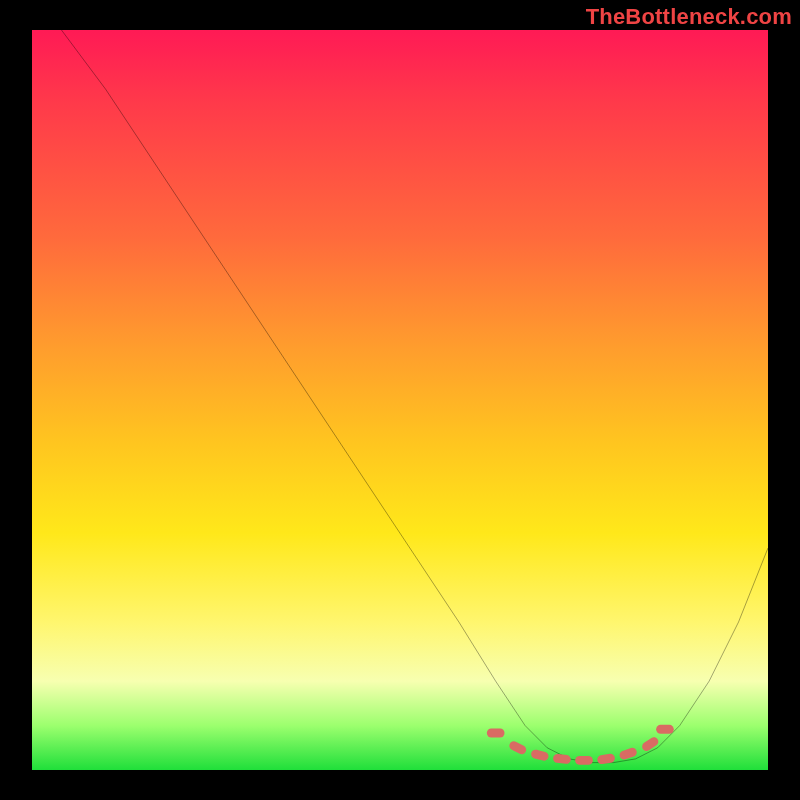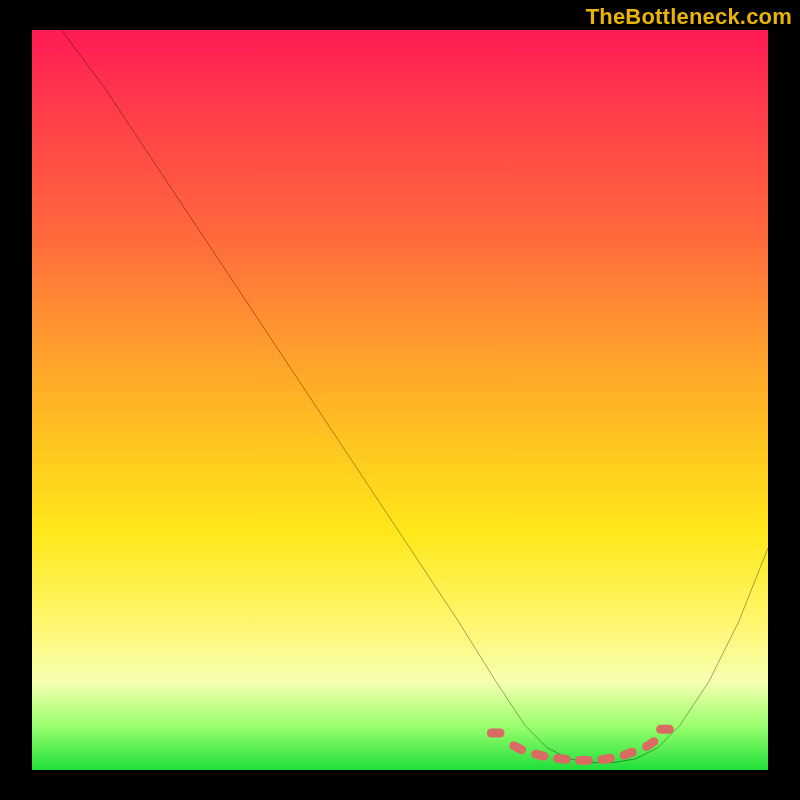--- a/index.html
+++ b/index.html
@@ -14,21 +14,21 @@
   .frame {
     position: relative;
     width: 800px;
     height: 800px;
     background: #000;
   }
   .watermark {
     position: absolute;
     top: 4px;
     right: 8px;
-    color: #eab308;
+    color: #ef4444;
     font-size: 22px;
     font-weight: 600;
     letter-spacing: 0.2px;
     z-index: 10;
     pointer-events: none;
   }
   .plot {
     position: absolute;
     left: 32px;
     top: 30px;

